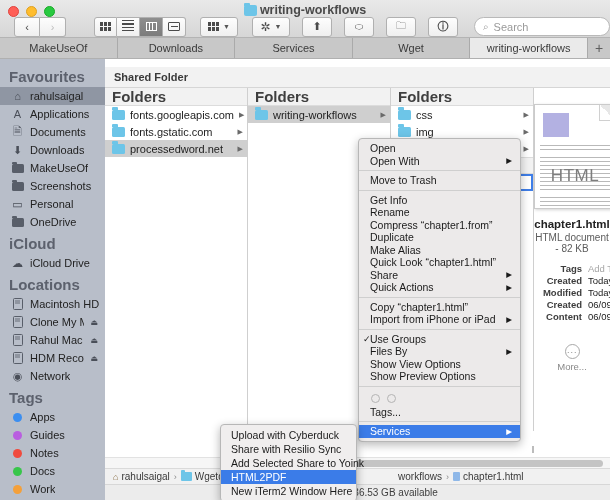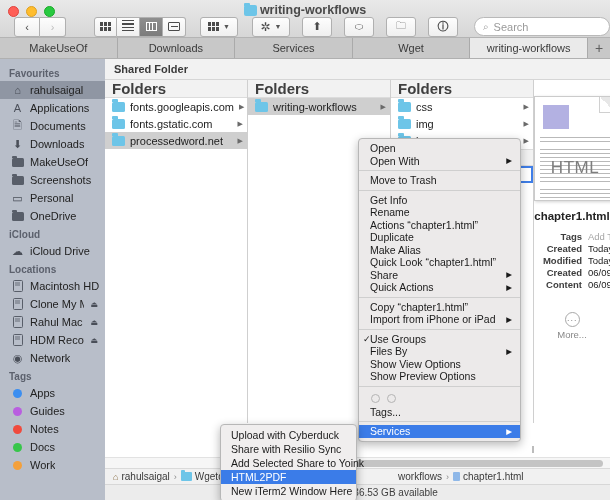--- a/index.html
+++ b/index.html
@@ -134,21 +134,21 @@
 
   
   #sidebar {
     width: 105px;
     background: #b8bec9;
     padding-top: 5px;
     overflow: hidden;
     flex: none;
   }
   .sb-head {
-    font-size: 10px; color: #5c616d; font-weight: bold;
+    font-size: 15px; color: #5c616d; font-weight: bold;
     padding: 4px 0 2px 9px;
   }
   .sb-item {
     height: 18px; display: flex; align-items: center;
     padding-left: 11px; gap: 6px;
     font-size: 11px; color: #222;
   }
   .sb-item.selected { background: #8f96a3; }
   .sb-ic { width: 13px; height: 13px; flex: none; display:flex; align-items:center; justify-content:center; font-size:11px; color:#4a4f59; }
   .sb-label { white-space: nowrap; overflow: hidden; }
@@ -159,21 +159,21 @@
   .mini-disk { width:10px;height:12px;border:1.3px solid #585e69;border-radius:1.5px;position:relative;}
   .mini-disk::after{content:'';position:absolute;left:1.4px;right:1.4px;top:1.4px;height:4px;background:#8f95a0;}
 
   
   #content { flex: 1; position: relative; background: #fff; overflow: hidden; }
 
   #shared-bar {
     height: 21px; background: #f2f2f2;
     border-bottom: 1px solid #d6d6d6;
     display: flex; align-items: center; padding-left: 9px;
-    font-size: 11px; font-weight: bold; color: #3a3a3a;
+    font-size: 11px; font-weight: bold; color: #3a3a3a; margin-top: 8px;
   }
 
   #columns { display: flex; height: 343px; }
   .col {
     width: 143px; flex: none;
     border-right: 1px solid #cfcfcf;
     background: #fff;
     overflow: hidden;
   }
   .col.preview { flex: 1; width: auto; border-right: none; }
@@ -597,20 +597,21 @@
                 <span class="tl" style="top:72px"></span>
               <span class="tl" style="top:76px"></span>
                 <span class="tl" style="top:80px"></span>
               <span class="tl" style="top:84px"></span>
                 <span class="tl" style="top:92px"></span>
               <span class="tl" style="top:96px"></span>
                 <span class="tl" style="top:100px"></span>
               <span class="htxt">HTML</span>
             </div>
             <div class="pv-name">chapter1.html</div>
+            <div class="pv-kind">HTML document - 82 KB</div>
             <div class="pv-meta">
               <div class="pv-row">
                 <span class="pv-k">Tags</span>
                 <span class="pv-v placeholder">Add Tags...</span>
               </div>
               <div class="pv-row">
                 <span class="pv-k">Created</span>
                 <span class="pv-v">Today, 6:38 PM</span>
               </div>
               <div class="pv-row">
@@ -671,21 +672,21 @@
     <div class="mi">Open</div>
     <div class="mi">
       <span>Open With</span>
       <span class="arrow">▶</span>
     </div>
     <div class="sep"></div>
     <div class="mi">Move to Trash</div>
     <div class="sep"></div>
     <div class="mi">Get Info</div>
     <div class="mi">Rename</div>
-    <div class="mi">Actions “chapter1.html”</div>
+    <div class="mi">Compress “chapter1.from”</div>
     <div class="mi">Duplicate</div>
     <div class="mi">Make Alias</div>
     <div class="mi">Quick Look “chapter1.html”</div>
     <div class="mi">
       <span>Share</span>
       <span class="arrow">▶</span>
     </div>
     <div class="mi">
       <span>Quick Actions</span>
       <span class="arrow">▶</span>

